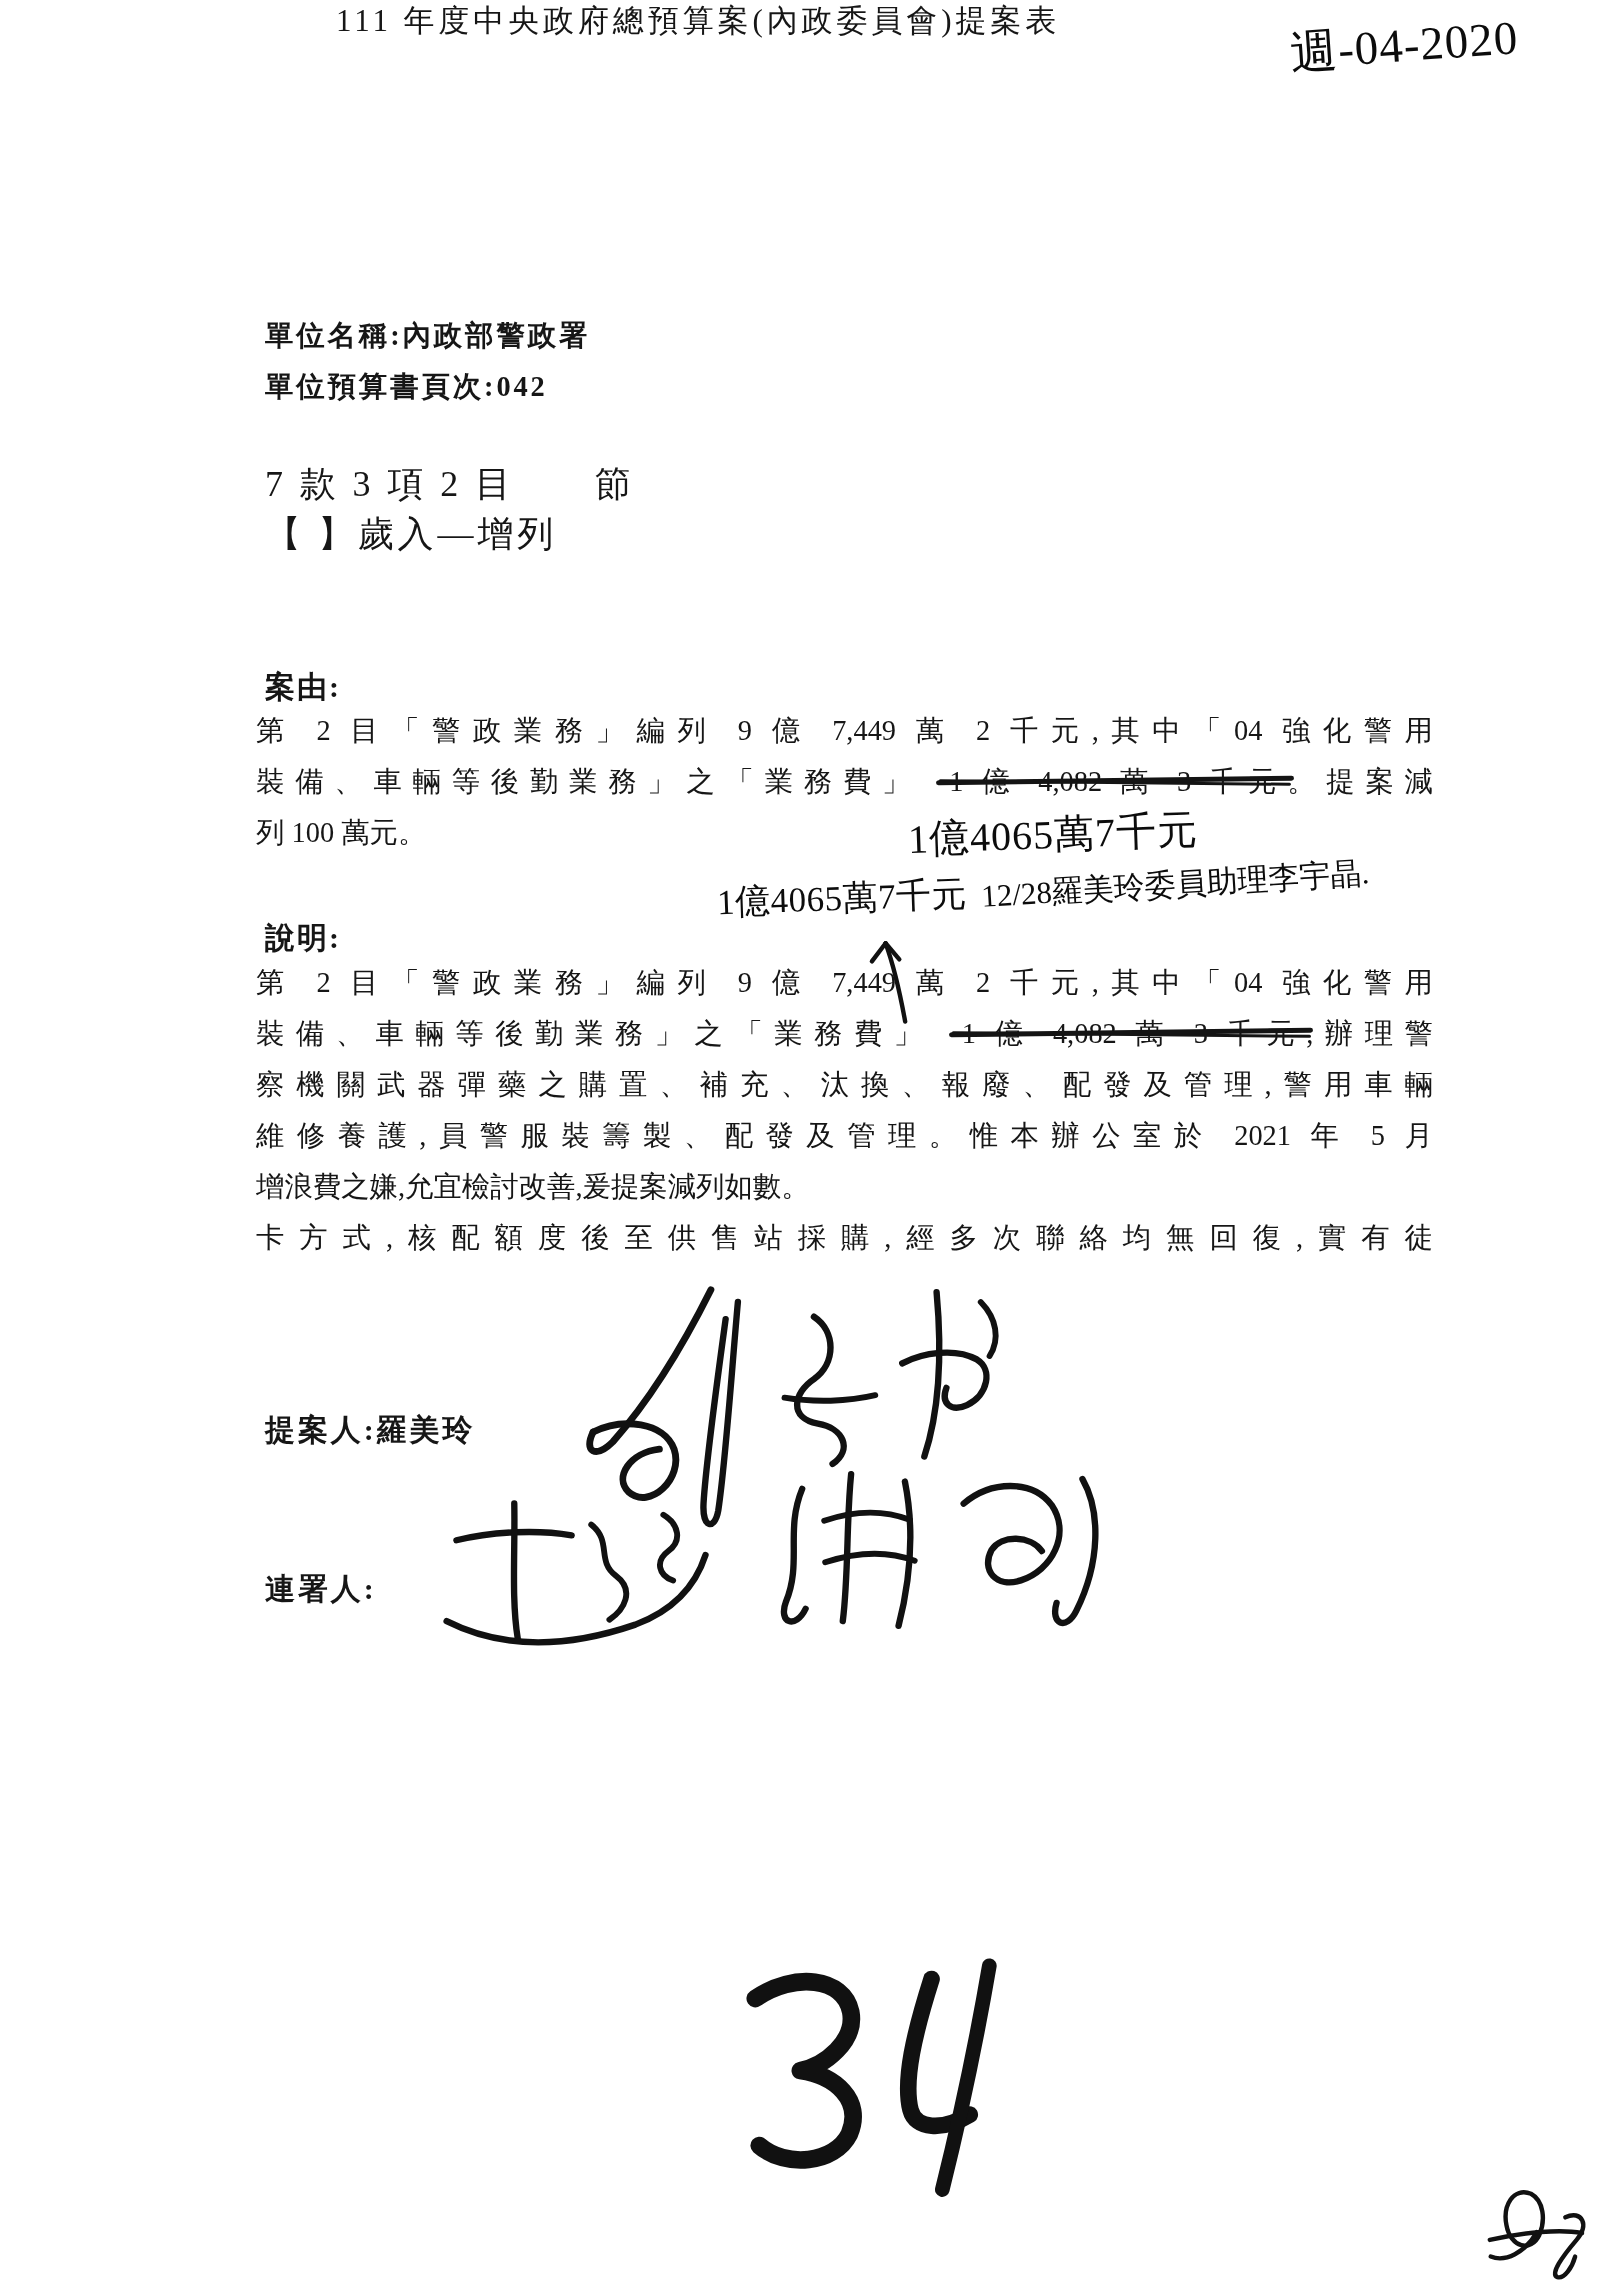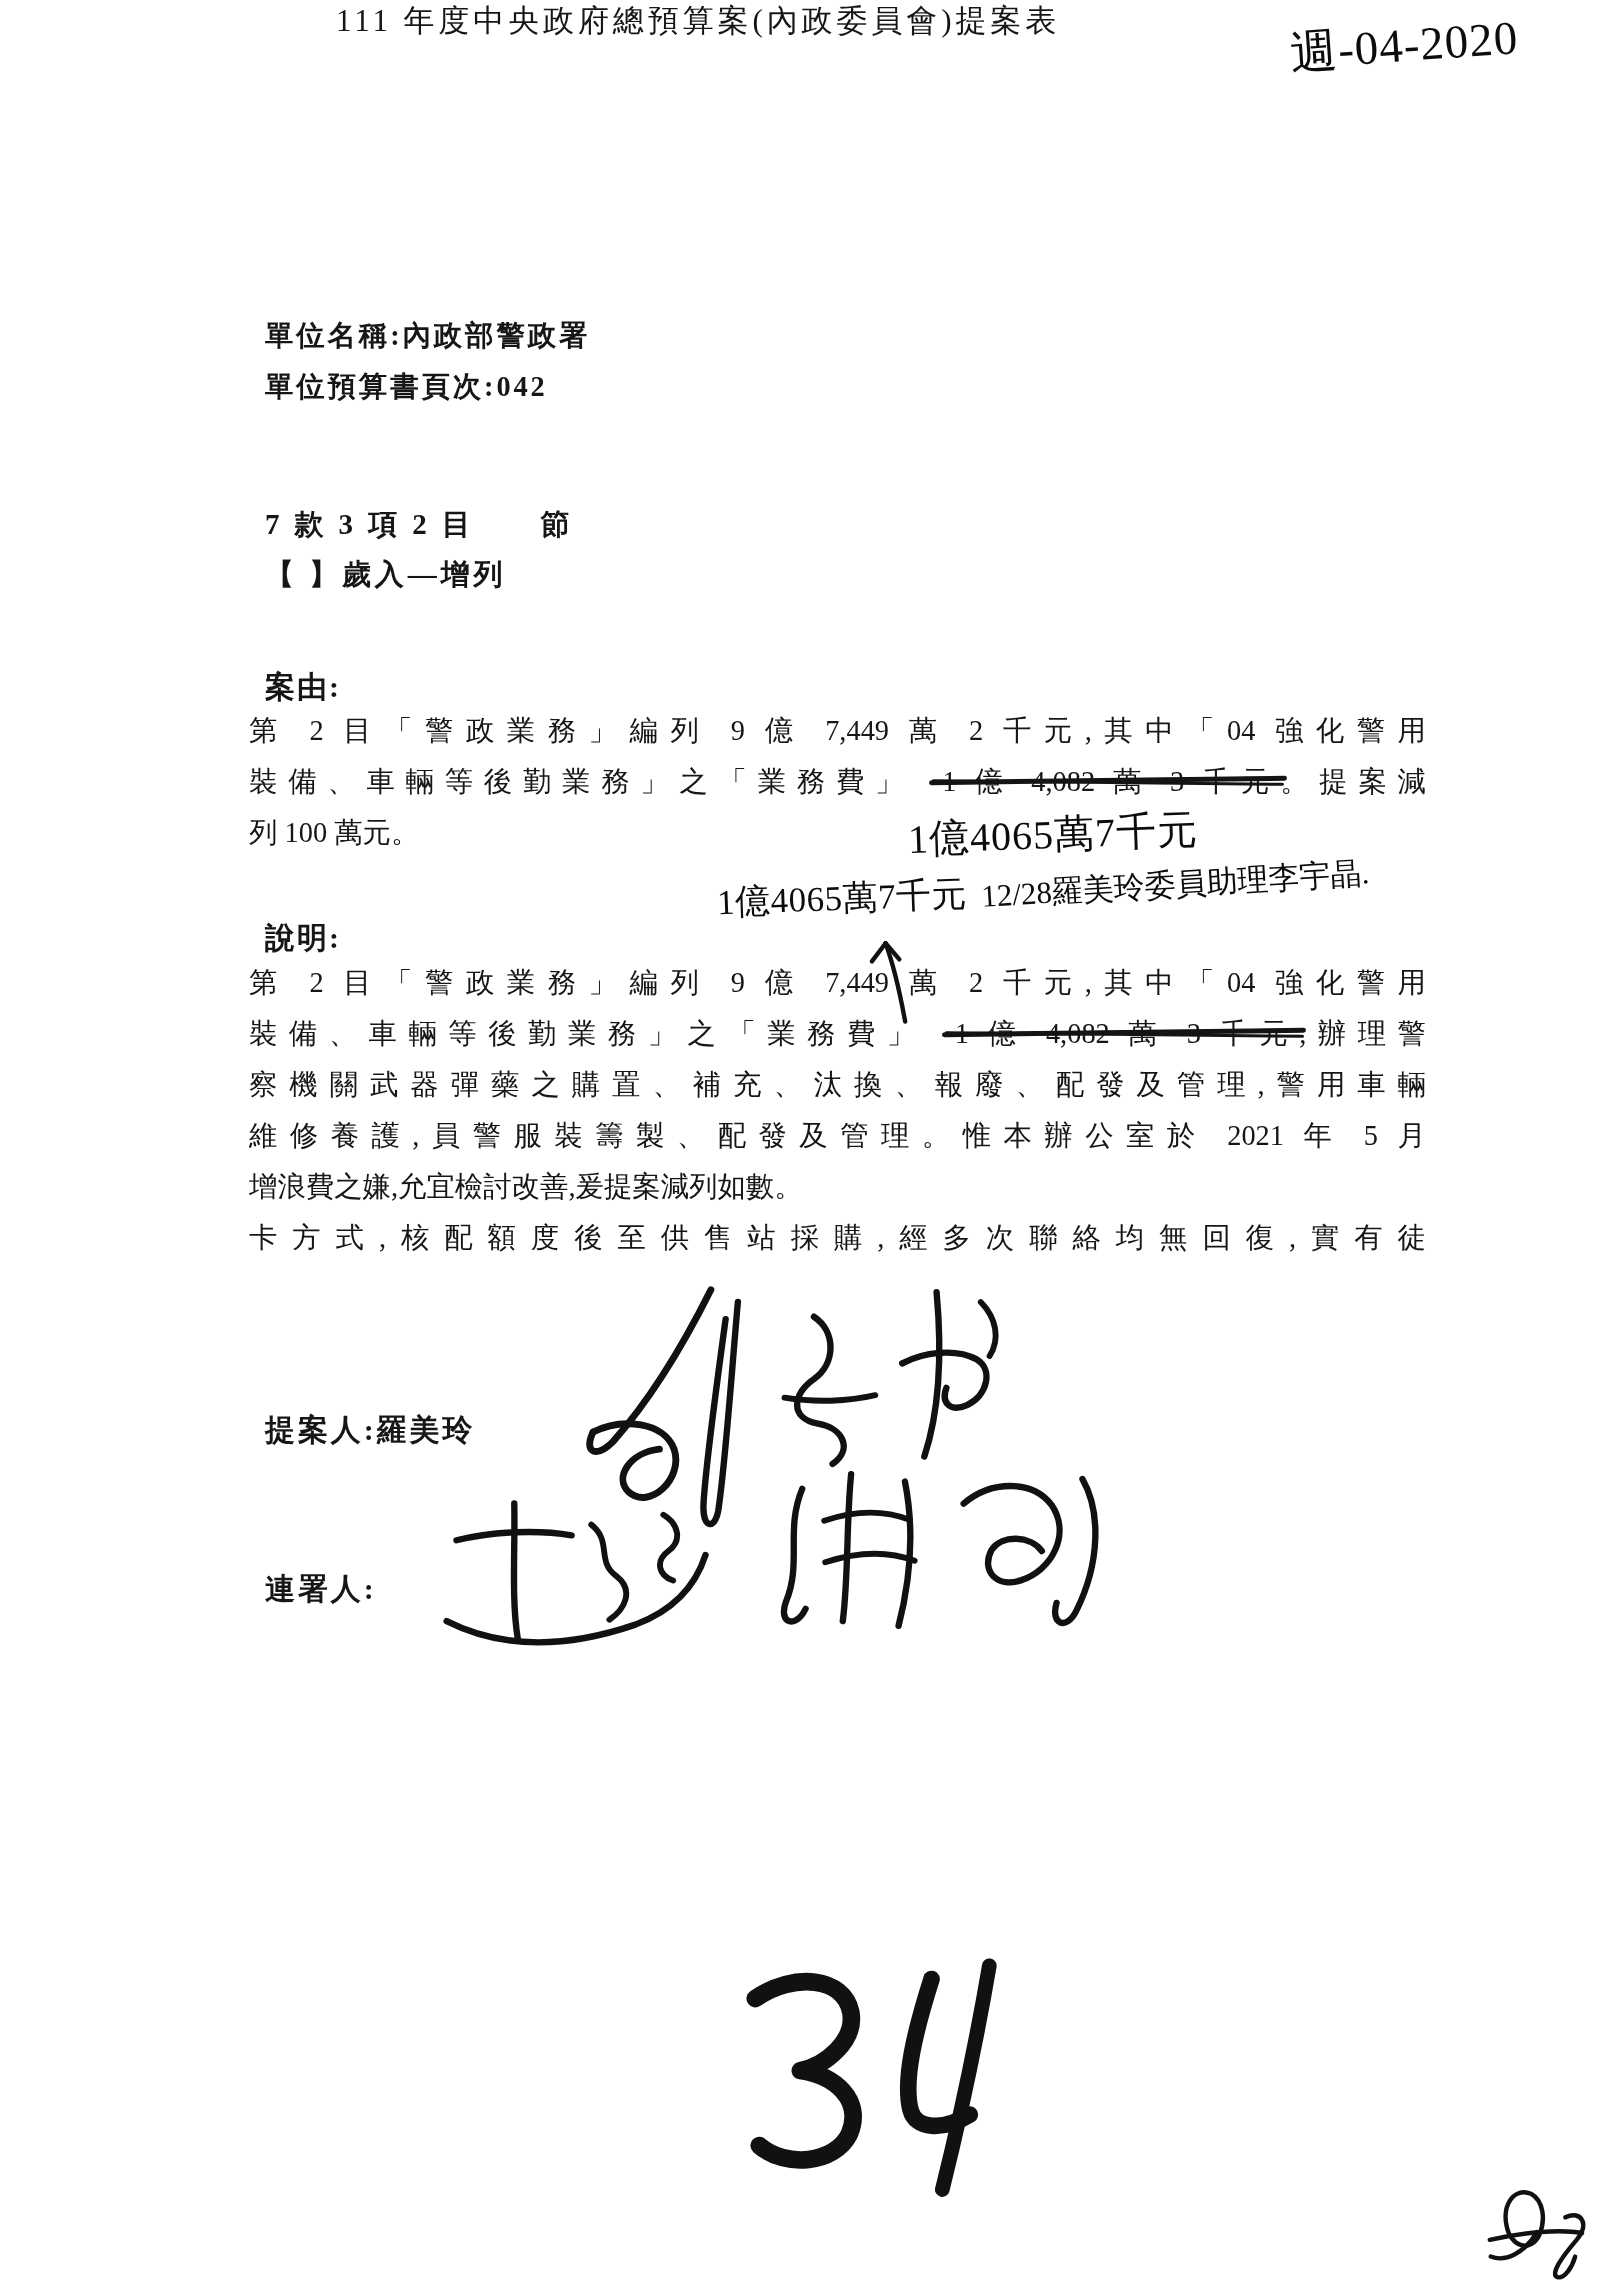--- a/index.html
+++ b/index.html
@@ -9,25 +9,25 @@
     overflow:hidden; margin:0 auto;
   }
   .abs{position:absolute;}
   
   .title{
     left:0; top:440; width:1362px; text-align:center; padding-left:34px;
     box-sizing:border-box; font-size:31px; letter-spacing:3.9px; font-weight:400;
   }
   .meta{left:265px; font-size:28.4px; font-weight:600; letter-spacing:2.9px;}
   .meta1{top:317px;} .meta2{top:368px;}
-  .secline{left:265px; font-size:29px; font-weight:700; letter-spacing:3.9px;margin-top:45px;}
+  .secline{left:265px; font-size:36px; font-weight:400; letter-spacing:3.9px;}
   .sec1{top:460px;} .sec2{top:510px;} .sec3{top:561px;}
   .seclabel{left:265px; font-size:30px; font-weight:700; letter-spacing:2px;}
   .case-label{top:667px;} .expl-label{top:918px;}
-  .para{left:249px; width:1177px; font-size:28.4px; line-height:51px;}
+  .para{left:256px; width:1177px; font-size:28.4px; line-height:51px;}
   .case-para{top:705px;} .expl-para{top:957px;}
   .pline{height:51px; white-space:nowrap;}
   .pline.just{text-align:justify; text-align-last:justify; text-justify:inter-character; white-space:normal;}
   .pline span{white-space:inherit;}
   .sign-label{left:265px; font-size:30px; font-weight:700; letter-spacing:2.9px;}
   .proposer{top:1410px;} .cosigner{top:1569px;}
   
   .hand-strike{position:relative;margin-left:28px;}
   .hand-strike::after{
     content:""; position:absolute; left:-0.45em; right:-0.25em; top:0.44em;

